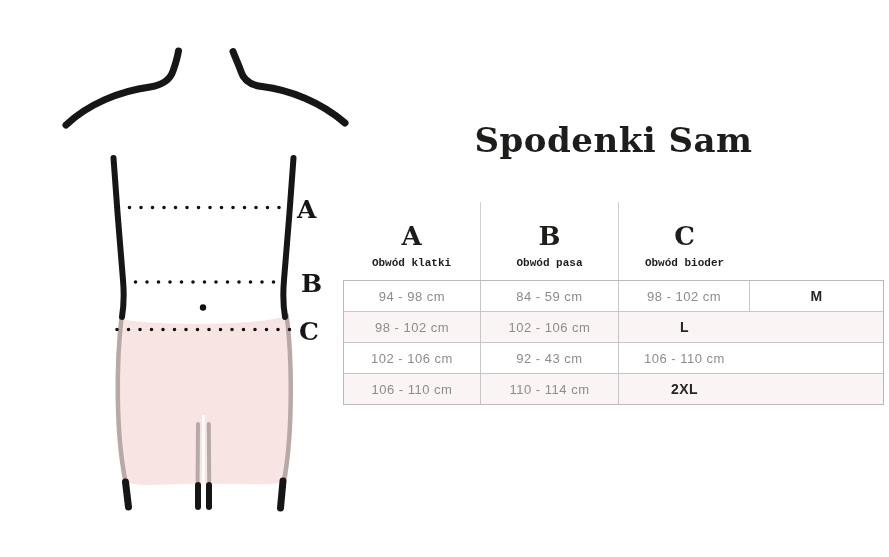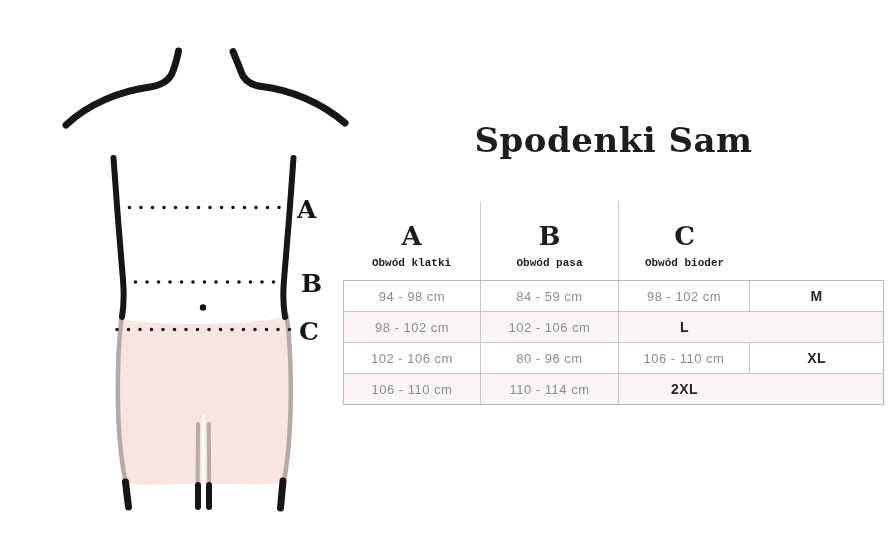--- a/index.html
+++ b/index.html
@@ -136,23 +136,22 @@
       <div class="tcell dim">98 - 102 cm</div>
       <div class="tcell size">M</div>
     </div>
     <div class="trow alt">
       <div class="tcell dim">98 - 102 cm</div>
       <div class="tcell dim">102 - 106 cm</div>
       <div class="tcell size">L</div>
     </div>
     <div class="trow">
       <div class="tcell dim">102 - 106 cm</div>
-      <div class="tcell dim">80 - 96 cm</div>
+      <div class="tcell dim">92 - 43 cm</div>
       <div class="tcell dim">106 - 110 cm</div>
-      <div class="tcell size">XL</div>
     </div>
     <div class="trow alt">
       <div class="tcell dim">106 - 110 cm</div>
       <div class="tcell dim">110 - 114 cm</div>
       <div class="tcell size">2XL</div>
     </div>
   </div>
 
 </div>
 

